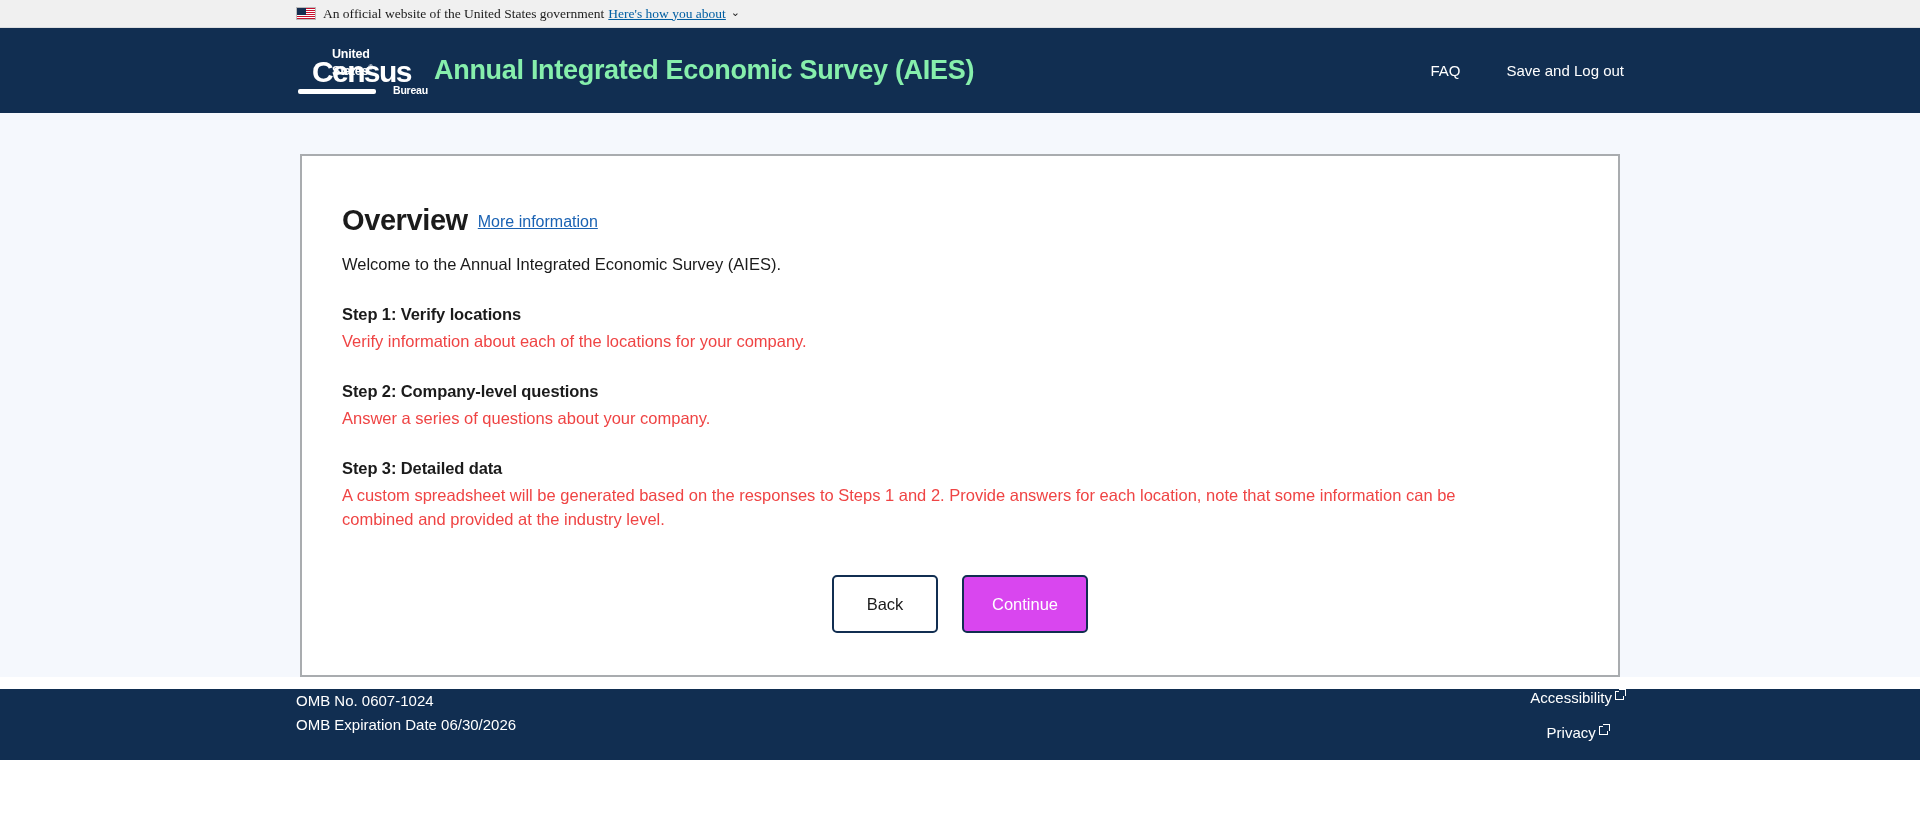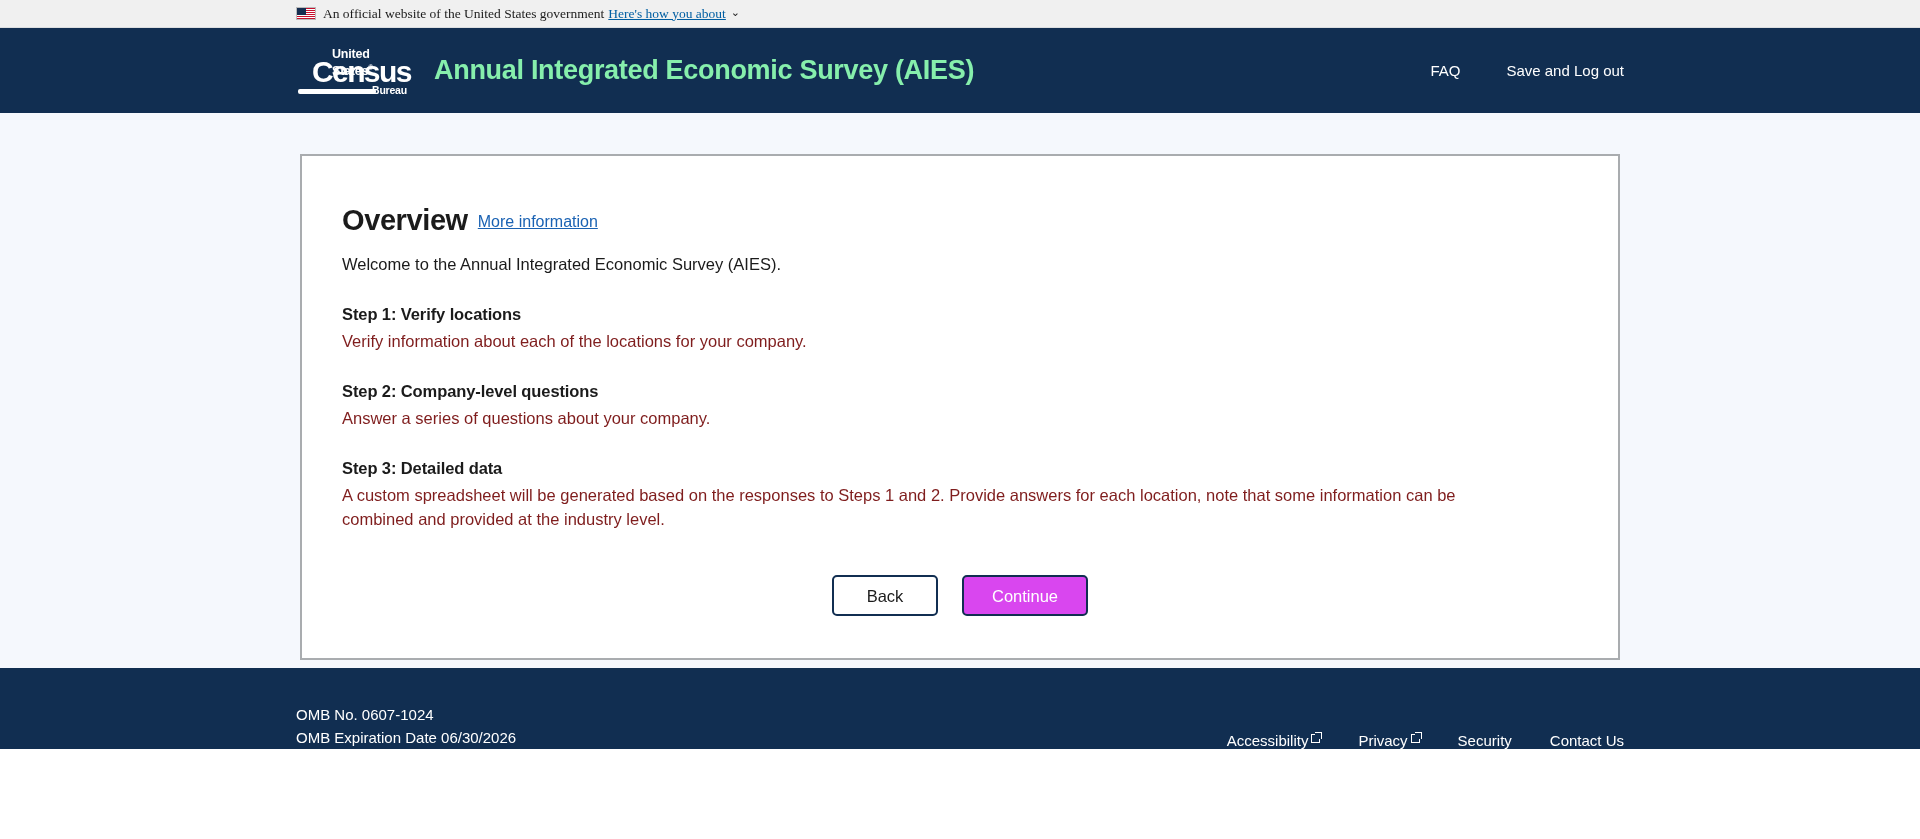--- a/index.html
+++ b/index.html
@@ -111,21 +111,21 @@
   }
   .logo-rule {
     position: absolute;
     left: 2px; top: 41px;
     width: 78px; height: 5px;
     background: #ffffff;
     border-radius: 2px;
   }
   .logo-bureau {
     position: absolute;
-    left: 76px; top: 36px;
+    left: 97px; top: 36px;
     font-size: 10.5px;
     font-weight: bold;
     letter-spacing: -0.2px;
   }
   .app-title {
     color: #86efac;
     font-size: 27px;
     font-weight: bold;
     letter-spacing: -0.3px;
     white-space: nowrap;
@@ -186,75 +186,76 @@
   .step { margin-top: 28px; }
   .step-title {
     font-size: 16.5px;
     font-weight: bold;
     color: #1b1b1b;
     margin: 0;
     letter-spacing: -0.1px;
   }
   .step-body {
     font-size: 16.5px;
-    color: #7f1d1d;
+    color: #ef4444;
     margin: 6px 0 0 0;
     line-height: 1.45;
     max-width: 1185px;
   }
 
   .btn-row {
     display: flex;
     justify-content: center;
     gap: 24px;
     margin-top: 44px;
   }
   .btn {
     font-family: "Liberation Sans", sans-serif;
     font-size: 16.5px;
     border-radius: 5px;
     cursor: pointer;
     box-sizing: border-box;
     padding: 0 24px;
-    height: 41px;
+    height: 58px;
     line-height: 39px;
     text-align: center;
   }
   .btn-back {
     background: #ffffff;
     border: 2px solid #112e51;
     color: #1b1b1b;
     min-width: 106px;
   }
   .btn-continue {
     background: #d946ef;
     border: 2px solid #112e51;
     color: #ffffff;
     min-width: 126px;
   }
 
   
   .site-footer {
     background: #112e51;
-    height: 81px;
-    display: flex;
-    align-items: flex-end;
+    height: 71px;
+    display: flex;
+    align-items: flex-start;
     box-sizing: border-box;
     padding: 0 296px;
     color: #ffffff;
   }
   .omb-block {
     font-size: 15px;
     line-height: 1.55;
   }
   .footer-links {
     margin-left: auto;
     display: flex;
     align-items: center;
-    gap: 38px;
+    gap: 18px;
+    flex-direction: column;
   }
   .footer-links a {
     color: #ffffff;
     font-size: 15px;
     text-decoration: none;
     white-space: nowrap;
     cursor: pointer;
     display: inline-flex;
     align-items: center;
   }

